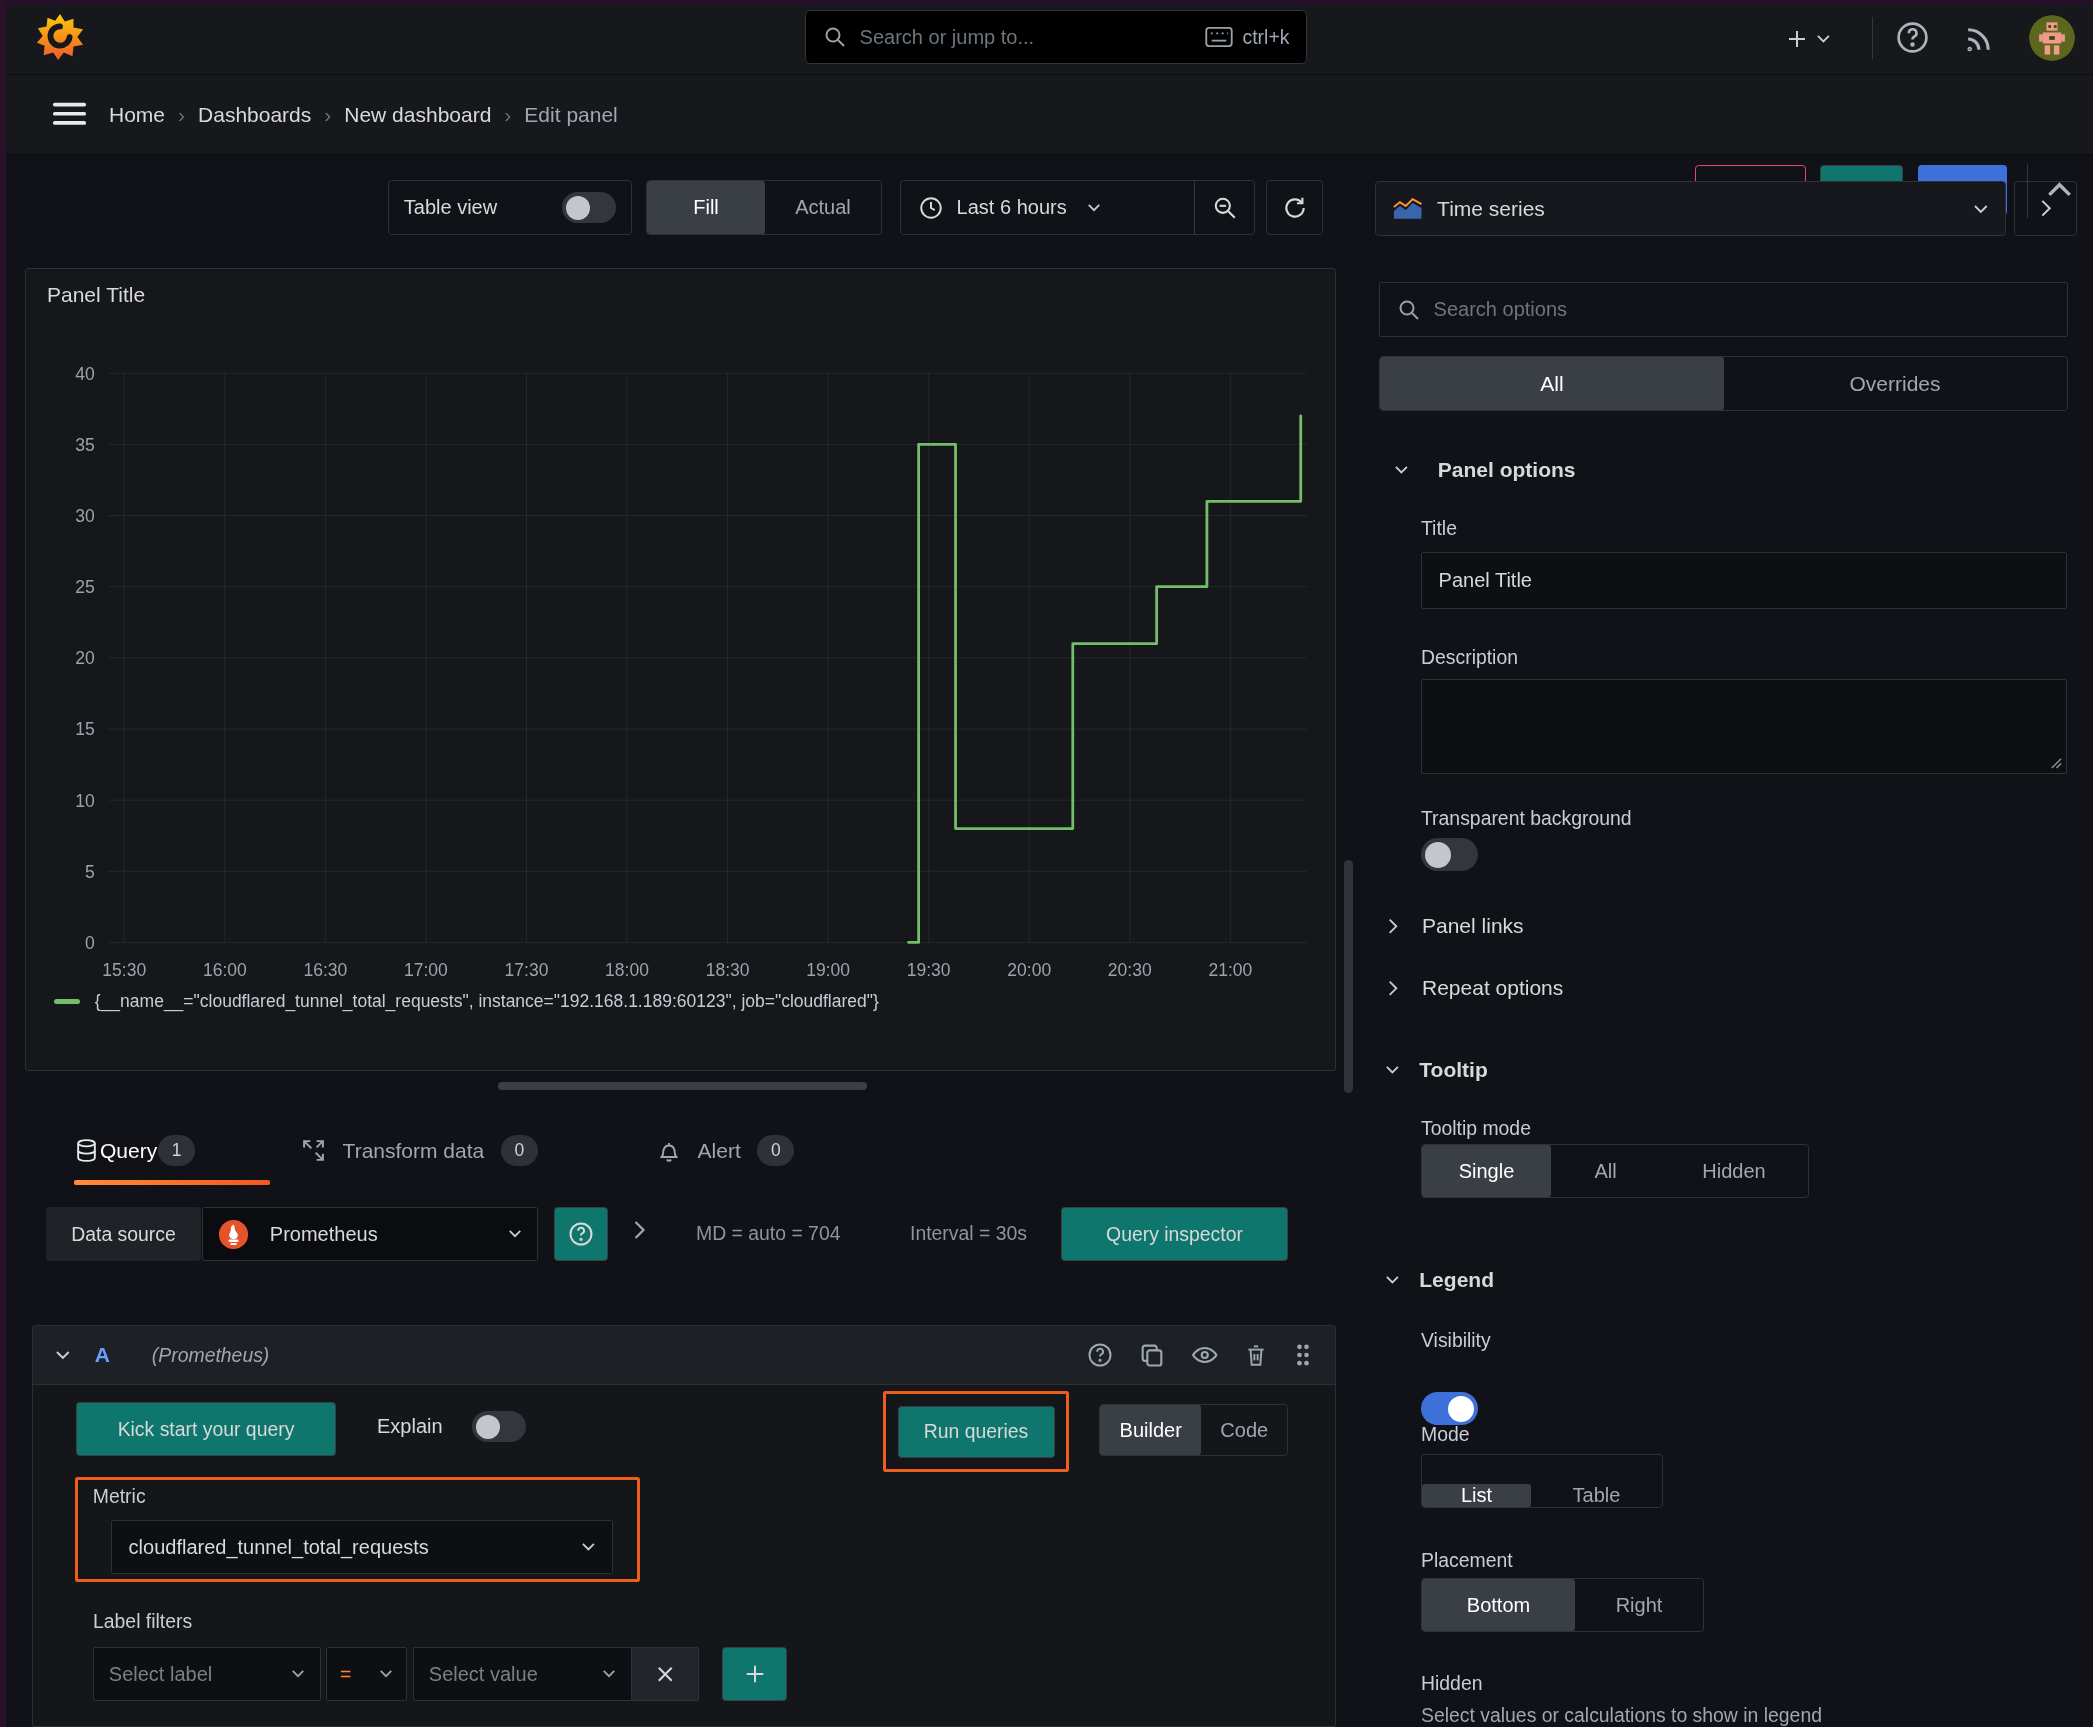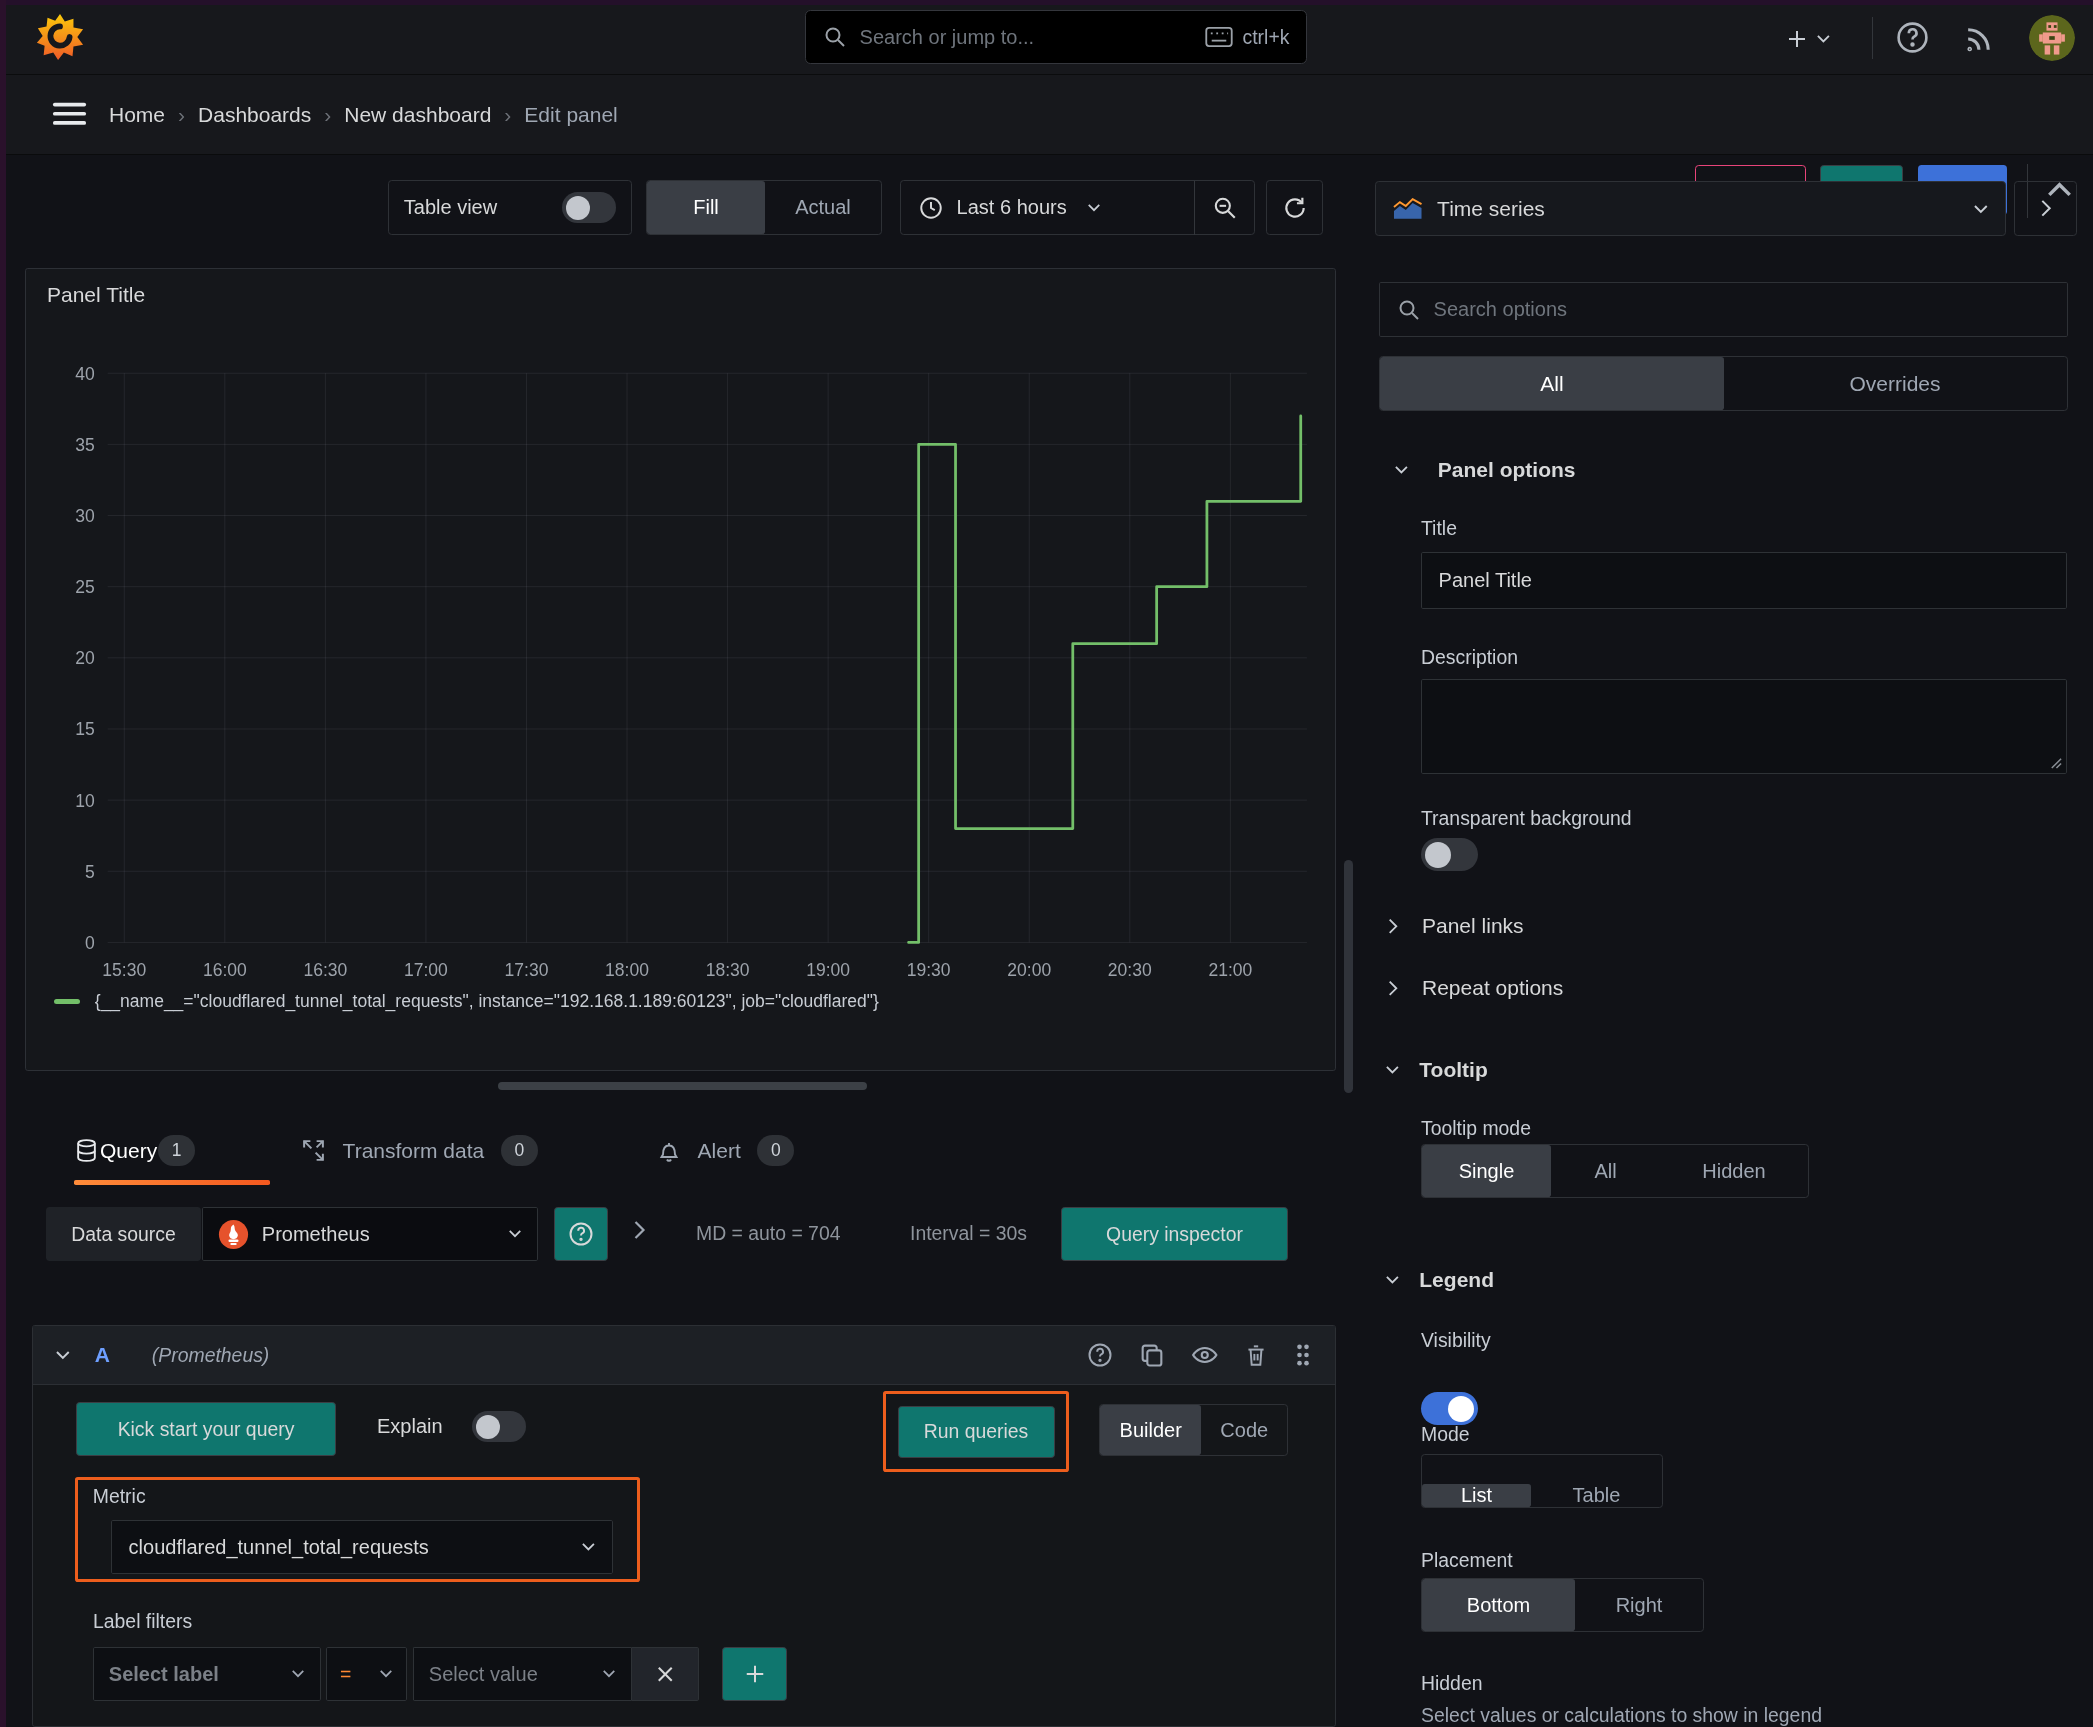--- a/index.html
+++ b/index.html
@@ -308,21 +308,21 @@
 <div class="abs ctr chip" style="left:46px;top:1207px;width:155px;height:54px;font-size:19.4px;">Data source</div>
 <div class="abs select row" style="left:202px;top:1207px;width:336px;height:54px;padding:0 14.8px;cursor:pointer;background:#0b0c10;">
   <span class="icon">
     <svg width="31" height="31" viewBox="0 0 34 34">
       <circle cx="17" cy="17" r="16" fill="#e6522c"></circle>
       <path fill="#fff" d="M17 6c2 2.8.7 4.8 2 6.8s2.8 2.7 2.8 5.4a4.9 4.9 0 0 1-9.6 0c0-2 1.1-3.1 1.6-4.7.4-1.3.1-2.7.4-4 .3-1.6 1.4-2.4 2.8-3.5z"></path>
       <rect x="11.5" y="22.5" width="11" height="2.6" rx="1.3" fill="#fff"></rect>
       <rect x="13.5" y="26.2" width="7" height="2.4" rx="1.2" fill="#fff"></rect>
     </svg>
   </span>
-  <span style="font-size:20px;margin-left:13px;flex:1;">Prometheus</span>
+  <span style="font-size:20px;margin-left:21px;flex:1;">Prometheus</span>
   <span class="icon">
     <svg width="14" height="9.2" viewBox="0 0 16 10" fill="none" stroke="#c9ced5" stroke-width="2">
         <polyline points="2,2 8,8 14,2"></polyline>
       </svg>
   </span>
 </div>
 <div class="abs btn" style="left:554px;top:1207px;width:54px;height:54px;">
   <span class="icon">
     <svg width="28" height="28" viewBox="0 0 24 24" fill="none" stroke="#d8d9da" stroke-width="1.7">
         <circle cx="12" cy="12" r="9"></circle>
@@ -414,21 +414,21 @@
       <span class="icon">
         <svg width="14.8" height="9.2" viewBox="0 0 16 10" fill="none" stroke="#c9ced5" stroke-width="2">
             <polyline points="2,2 8,8 14,2"></polyline>
           </svg>
       </span>
     </div>
   </div>
 
   <span class="abs lbl" style="left:60px;top:284px;">Label filters</span>
 
-  <div class="abs select row" style="left:60px;top:321px;width:228px;height:54px;padding:0 14.8px;cursor:pointer;font-weight:bold;">
+  <div class="abs select row" style="left:60px;top:321px;width:228px;height:54px;padding:0 14.8px;cursor:pointer;">
     <span class="dim" style="font-size:20px;flex:1;">Select label</span>
     <span class="icon">
         <svg width="14" height="9.2" viewBox="0 0 16 10" fill="none" stroke="#9fa7b3" stroke-width="2">
           <polyline points="2,2 8,8 14,2"></polyline>
         </svg>
       </span>
   </div>
   <div class="abs select row" style="left:293px;top:321px;width:81px;height:54px;padding:0 13px;cursor:pointer;">
     <span style="font-size:19.4px;color:#ff8833;flex:1;">=</span>
     <span class="icon">

